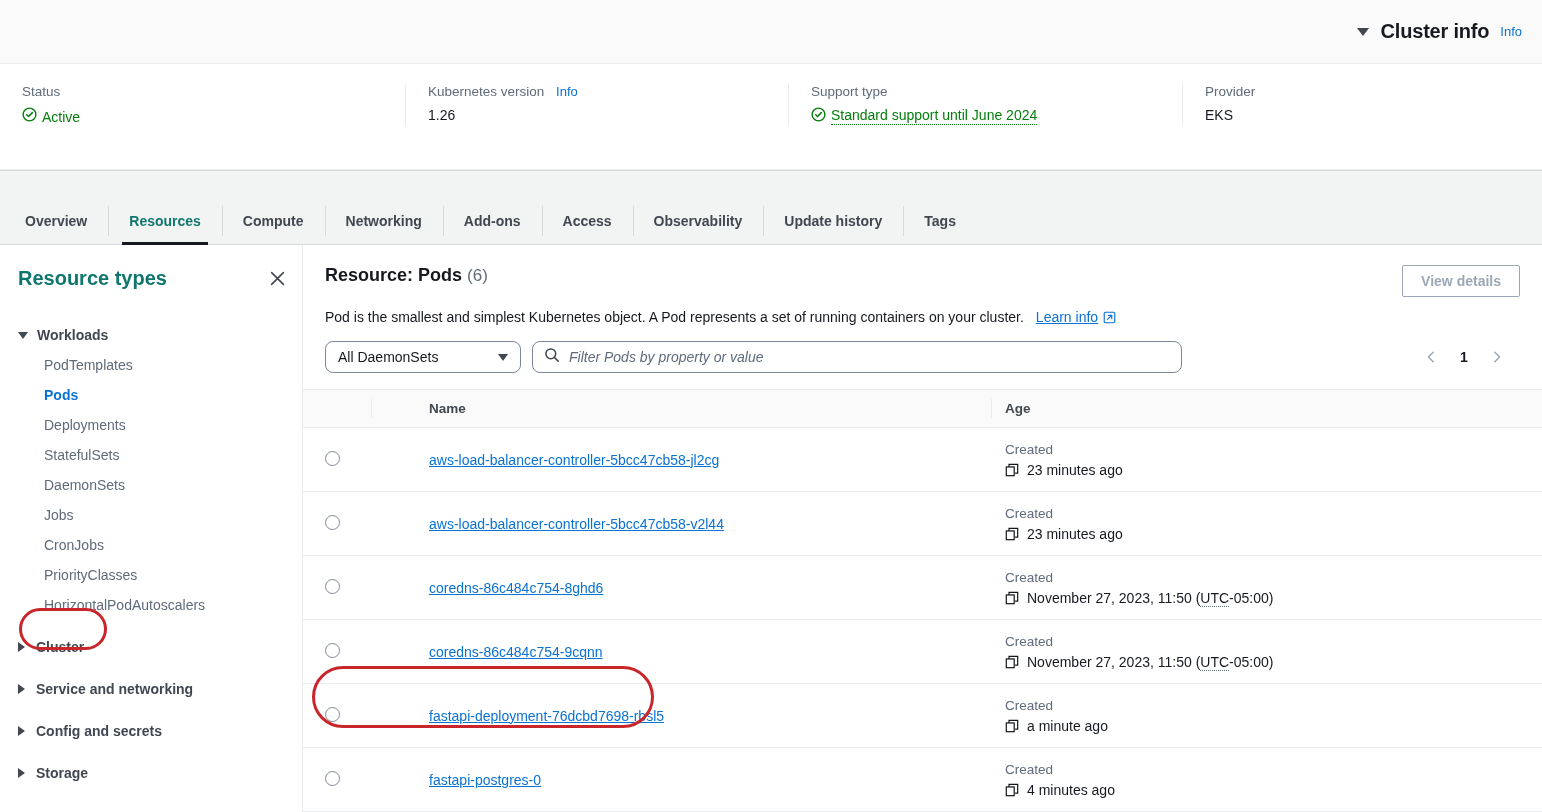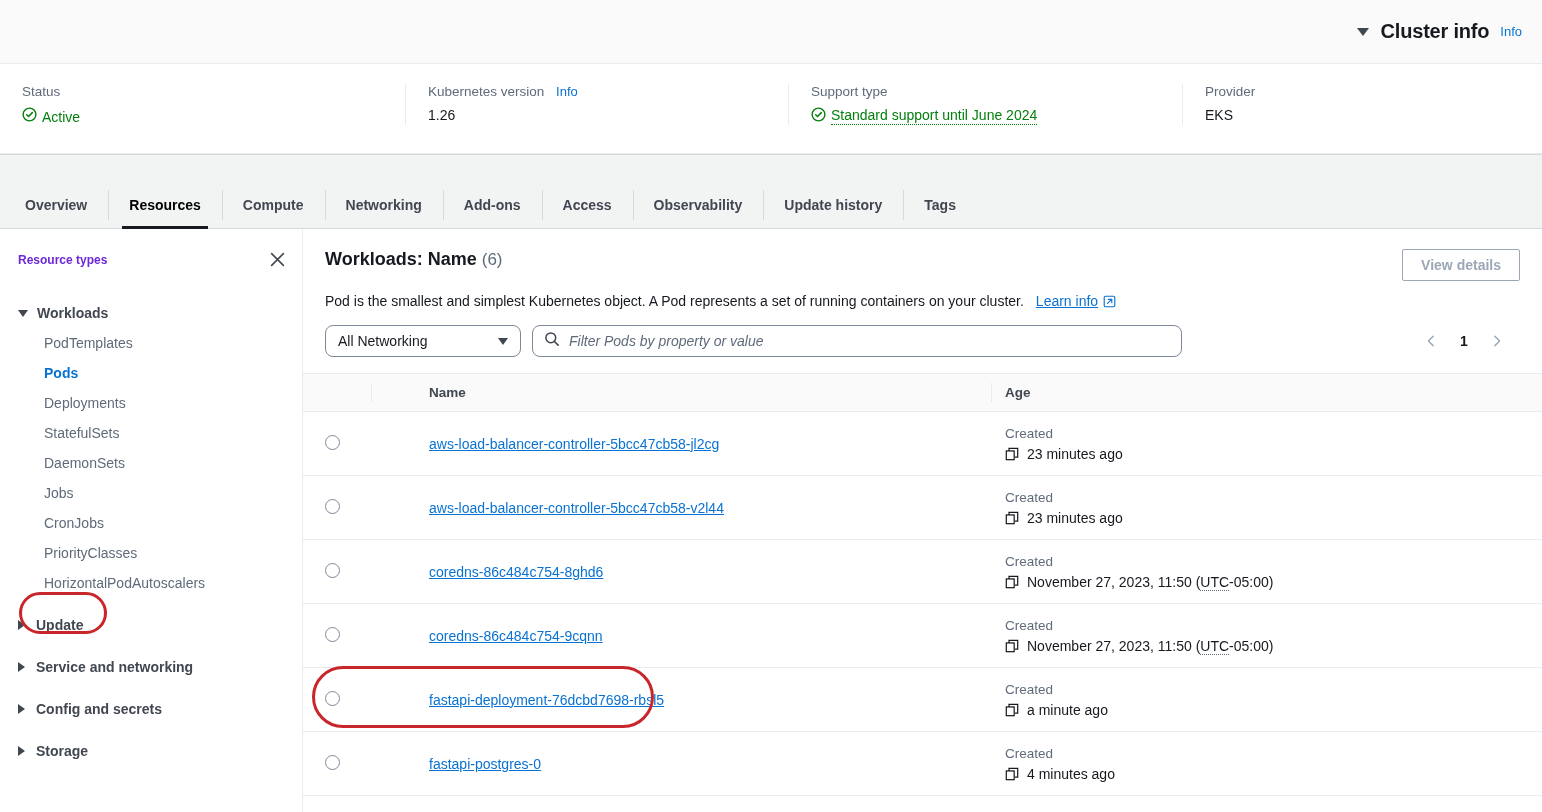--- a/index.html
+++ b/index.html
@@ -44,21 +44,21 @@
     color: #0972d3;
     margin-left: 11px;
     text-decoration: none;
     cursor: pointer;
     font-weight: normal;
   }
 
   .cluster-props {
     display: flex;
     background: #ffffff;
-    padding: 20px 0 28px 0;
+    padding: 20px 0 44px 0;
   }
   .prop-col {
     padding: 0 22px;
     flex: 0 0 auto;
   }
   .prop-col.c1 { width: 405px; }
   .prop-col.c2 { width: 383px; border-left: 1px solid #e9ebed; }
   .prop-col.c3 { width: 394px; border-left: 1px solid #e9ebed; }
   .prop-col.c4 { width: 360px; border-left: 1px solid #e9ebed; }
   .prop-label {
@@ -112,21 +112,21 @@
     font-weight: bold;
   }
   .tab + .tab::before {
     content: "";
     position: absolute;
     left: 0; top: 8px; bottom: 8px;
     width: 1px;
     background: #d5dbdb;
   }
   .tab.active {
-    color: #000000;
+    color: #0f766e;
     font-weight: bold;
   }
   .tab.active::after {
     content: "";
     position: absolute;
     left: 14px; right: 14px;
     bottom: -1px;
     height: 3px;
     background: #16191f;
   }
@@ -148,23 +148,23 @@
     background: #ffffff;
   }
   .sidebar-head {
     display: flex;
     align-items: center;
     justify-content: space-between;
     padding: 0 16px 0 18px;
     margin-bottom: 30px;
   }
   .sidebar-title {
-    font-size: 12px;
-    font-weight: bold;
-    color: #6d28d9;
+    font-size: 20px;
+    font-weight: bold;
+    color: #0f766e;
   }
   .close-x {
     cursor: pointer;
     line-height: 0;
     color: #414750;
   }
   .tree-group {
     display: flex;
     align-items: center;
     padding: 0 18px;
@@ -533,21 +533,21 @@
     <div class="tree-item">StatefulSets</div>
     <div class="tree-item">DaemonSets</div>
     <div class="tree-item">Jobs</div>
     <div class="tree-item">CronJobs</div>
     <div class="tree-item">PriorityClasses</div>
     <div class="tree-item">HorizontalPodAutoscalers</div>
 
     <div class="group-spacer"></div>
     <div class="tree-group">
       <span class="caret-right"></span>
-      <span class="tree-group-label">Update</span>
+      <span class="tree-group-label">Cluster</span>
     </div>
 
     <div class="group-spacer"></div>
     <div class="tree-group">
       <span class="caret-right"></span>
       <span class="tree-group-label">Service and networking</span>
     </div>
 
     <div class="group-spacer"></div>
     <div class="tree-group">
@@ -562,42 +562,42 @@
     </div>
 
     <div class="annot annot-pods"></div>
   </div>
 
   <div class="main-panel">
 
     <div class="panel-header">
       <div class="panel-title-row">
         <div class="panel-title">
-          <span>Workloads: Name</span>
+          <span>Resource: Pods</span>
           <span class="count">(6)</span>
         </div>
         <button class="btn-disabled">View details</button>
       </div>
 
       <div class="panel-desc">
         <span>Pod is the smallest and simplest Kubernetes object. A Pod represents a set of running containers on your cluster.</span>
         <span class="learn-more">
           <span>Learn info</span>
           <span class="ext-icon">
             <svg width="13" height="13" viewBox="0 0 16 16">
                 <rect x="1.5" y="1.5" width="13" height="13" rx="1.5" fill="none" stroke="#0972d3" stroke-width="1.4"></rect>
                 <path d="M5.6 10.4l5-5M6.6 5.3h4.2v4.2" fill="none" stroke="#0972d3" stroke-width="1.4" stroke-linecap="round" stroke-linejoin="round"></path>
               </svg>
           </span>
         </span>
       </div>
 
       <div class="filter-row">
         <div class="ns-select">
-          <span>All Networking</span>
+          <span>All DaemonSets</span>
           <span class="sel-caret"></span>
         </div>
         <div class="search-box">
           <span>
             <svg width="16" height="16" viewBox="0 0 16 16">
                 <circle cx="6.8" cy="6.8" r="4.9" fill="none" stroke="#414750" stroke-width="1.5"></circle>
                 <path d="M10.5 10.5l3.6 3.6" stroke="#414750" stroke-width="1.6" stroke-linecap="round"></path>
               </svg>
           </span>
           <input type="text" placeholder="Filter Pods by property or value" style="">

